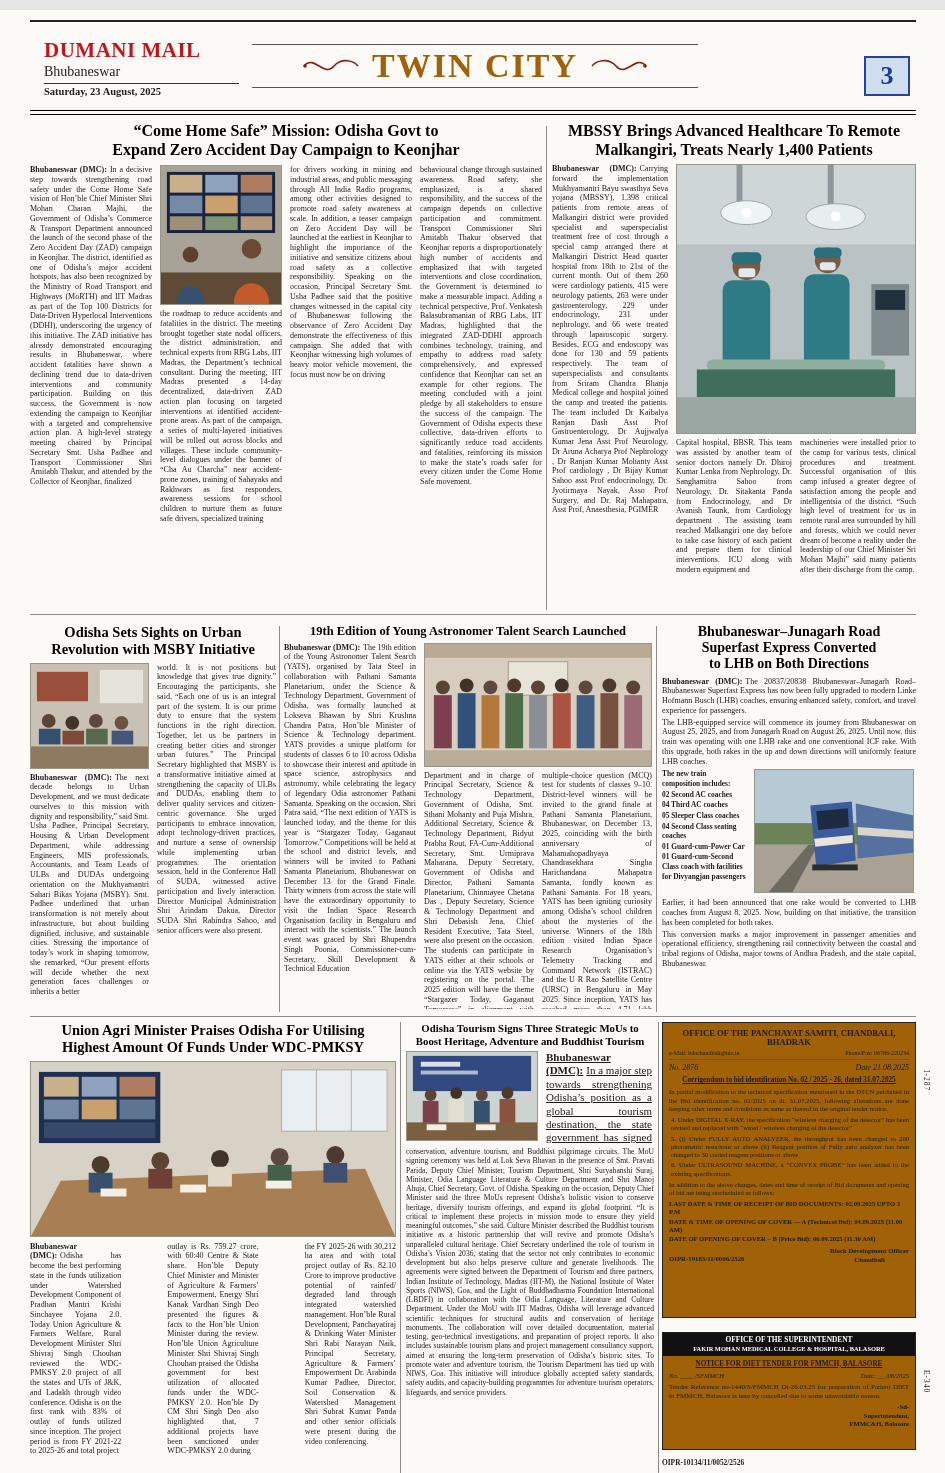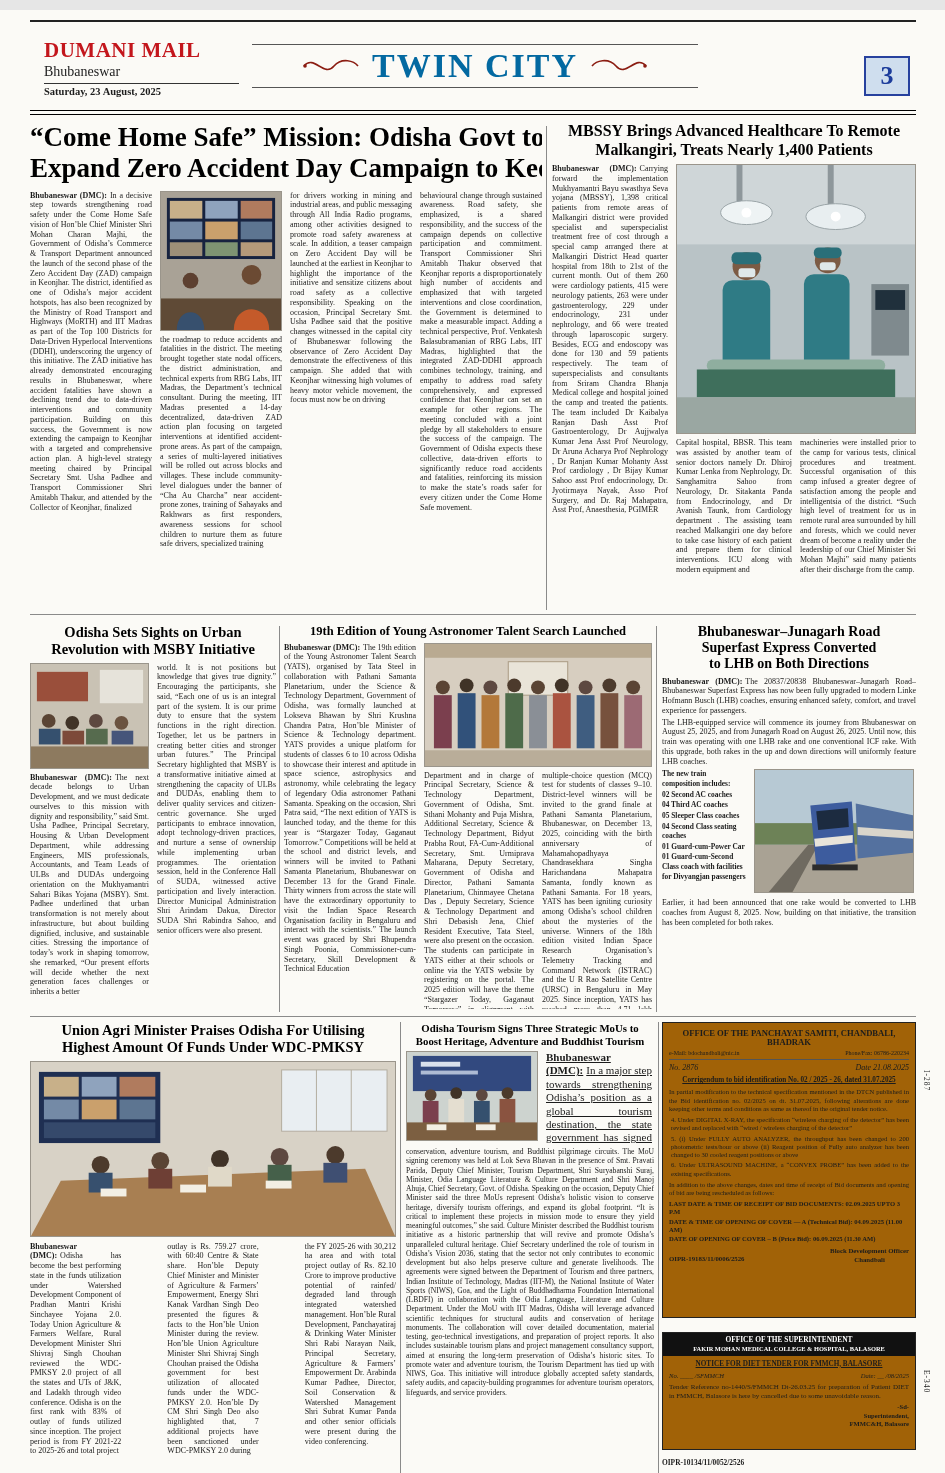--- a/index.html
+++ b/index.html
@@ -14,21 +14,21 @@
   .txt{font-family:"Liberation Serif",serif;font-size:8px;line-height:1.22;text-align:justify;color:#1b1b1b;overflow:hidden;}
   .txt b.lede{margin-right:3px;}
   .cols{display:flex;gap:8px;}
   .cols>*{overflow:hidden;}
   .photo{display:block;border:1px solid #9a958b;background:#ccc;}
   .art{position:absolute;overflow:hidden;}
   .mast-name{font-size:21px;font-weight:bold;color:#c3161c;letter-spacing:.5px;}
   .mast-city{font-size:14px;color:#222;margin-top:1px;}
   .mast-rule{border-top:1px solid #333;width:195px;margin:3px 0 2px 0;}
   .mast-date{font-size:10.5px;font-weight:bold;}
-  .section-title{font-size:34px;font-weight:bold;color:#0369a1;letter-spacing:2px;line-height:1;}
+  .section-title{font-size:34px;font-weight:bold;color:#a16207;letter-spacing:2px;line-height:1;}
   .section-band{display:flex;align-items:center;justify-content:center;gap:12px;margin:4px 0;}
   .band-rule{border-top:1px solid #555;height:0;}
   .pagebox{position:absolute;left:864px;top:46px;width:46px;height:40px;border:2px solid #27419e;
            background:#cfdeee;display:flex;align-items:center;justify-content:center;}
   .pagebox span{font-size:26px;font-weight:bold;color:#1c3c9b;}
   .dblrule{position:absolute;left:30px;top:100px;width:886px;height:5px;border-top:1.6px solid #000;border-bottom:.8px solid #000;}
   .notice{position:absolute;border:1px solid #222;background:#a16207;padding:6px;font-size:6.6px;line-height:1.25;}
   .notice .office{font-weight:bold;text-align:center;font-size:8.6px;line-height:1.1;}
   .notice .contact{display:flex;justify-content:space-between;font-size:6px;margin-top:2px;border-bottom:1px solid #555;padding-bottom:2px;}
   .notice .refrow{display:flex;justify-content:space-between;font-style:italic;font-size:8px;margin:3px 0;}
@@ -86,21 +86,21 @@
 
   <div class="divider" style="left:30px;top:604px;width:886px;height:1px;"></div>
   <div class="divider" style="left:546px;top:116px;width:1px;height:484px;"></div>
   <div class="divider" style="left:279px;top:616px;width:1px;height:386px;"></div>
   <div class="divider" style="left:656px;top:616px;width:1px;height:386px;"></div>
   <div class="divider" style="left:30px;top:1006px;width:886px;height:1px;"></div>
   <div class="divider" style="left:400px;top:1012px;width:1px;height:452px;"></div>
   <div class="divider" style="left:658px;top:1012px;width:1px;height:452px;"></div>
 
   <section class="art" style="left:30px;top:112px;width:512px;height:492px;">
-    <div class="hl" style="font-size:27px;">
+    <div class="hl" style="font-size:16px;">
       <div>“Come Home Safe” Mission: Odisha Govt to</div>
       <div>Expand Zero Accident Day Campaign to Keonjhar</div>
     </div>
     <div class="cols" style="margin-top:6px;height:432px;">
       <div class="txt" style="width:122px;"><b class="lede">Bhubaneswar (DMC):</b><span>In a decisive step towards strengthening road safety under the Come Home Safe vision of Hon’ble Chief Minister Shri Mohan Charan Majhi, the Government of Odisha’s Commerce &amp; Transport Department announced the launch of the second phase of the Zero Accident Day (ZAD) campaign in Keonjhar. The district, identified as one of Odisha’s major accident hotspots, has also been recognized by the Ministry of Road Transport and Highways (MoRTH) and IIT Madras as part of the Top 100 Districts for Data-Driven Hyperlocal Interventions (DDHI), underscoring the urgency of this initiative. The ZAD initiative has already demonstrated encouraging results in Bhubaneswar, where accident fatalities have shown a declining trend due to data-driven interventions and community participation. Building on this success, the Government is now extending the campaign to Keonjhar with a targeted and comprehensive action plan. A high-level strategy meeting chaired by Principal Secretary Smt. Usha Padhee and Transport Commissioner Shri Amitabh Thakur, and attended by the Collector of Keonjhar, finalized</span></div>
       <div style="width:122px;">
         <svg class="photo" width="122" height="140" viewBox="0 0 122 140" preserveAspectRatio="none">
           <rect width="122" height="140" fill="#a9a296"></rect>
           <rect x="6" y="6" width="110" height="62" fill="#17233f"></rect>
           <rect x="9" y="9" width="33" height="18" fill="#c8b089"></rect>
@@ -257,20 +257,21 @@
         <polygon points="14,124 54,76 64,76 38,124" fill="#6f6a60"></polygon>
         <polygon points="56,36 98,32 102,92 62,98" fill="#3d5c9e"></polygon>
         <polygon points="62,42 94,39 95,58 64,61" fill="#1c2b40"></polygon>
         <polygon points="60,70 99,66 99,74 61,78" fill="#e8e4da"></polygon>
         <polygon points="102,34 160,46 160,84 104,90" fill="#54719f"></polygon>
         <polygon points="104,58 160,62 160,70 104,66" fill="#d9d5cb"></polygon>
         <rect x="58" y="96" width="46" height="6" fill="#2c2c2c"></rect>
       </svg>
     </div>
     <div class="txt" style="margin-top:3px;">Earlier, it had been announced that one rake would be converted to LHB coaches from August 8, 2025. Now, building on that initiative, the transition has been completed for both rakes.</div>
+    <div class="txt" style="margin-top:2px;">This conversion marks a major improvement in passenger amenities and operational efficiency, strengthening rail connectivity between the coastal and tribal regions of Odisha, major towns of Andhra Pradesh, and the state capital, Bhubaneswar.</div>
   </section>
 
   <section class="art" style="left:30px;top:1012px;width:366px;height:455px;">
     <div class="hl" style="font-size:14.5px;">
       <div>Union Agri Minister Praises Odisha For Utilising</div>
       <div>Highest Amount Of Funds Under WDC-PMKSY</div>
     </div>
     <svg class="photo" width="366" height="176" viewBox="0 0 366 176" preserveAspectRatio="none" style="margin-top:5px;">
       <rect width="366" height="176" fill="#d8d2c6"></rect>
       <rect x="8" y="10" width="122" height="72" fill="#1f2f52"></rect>

